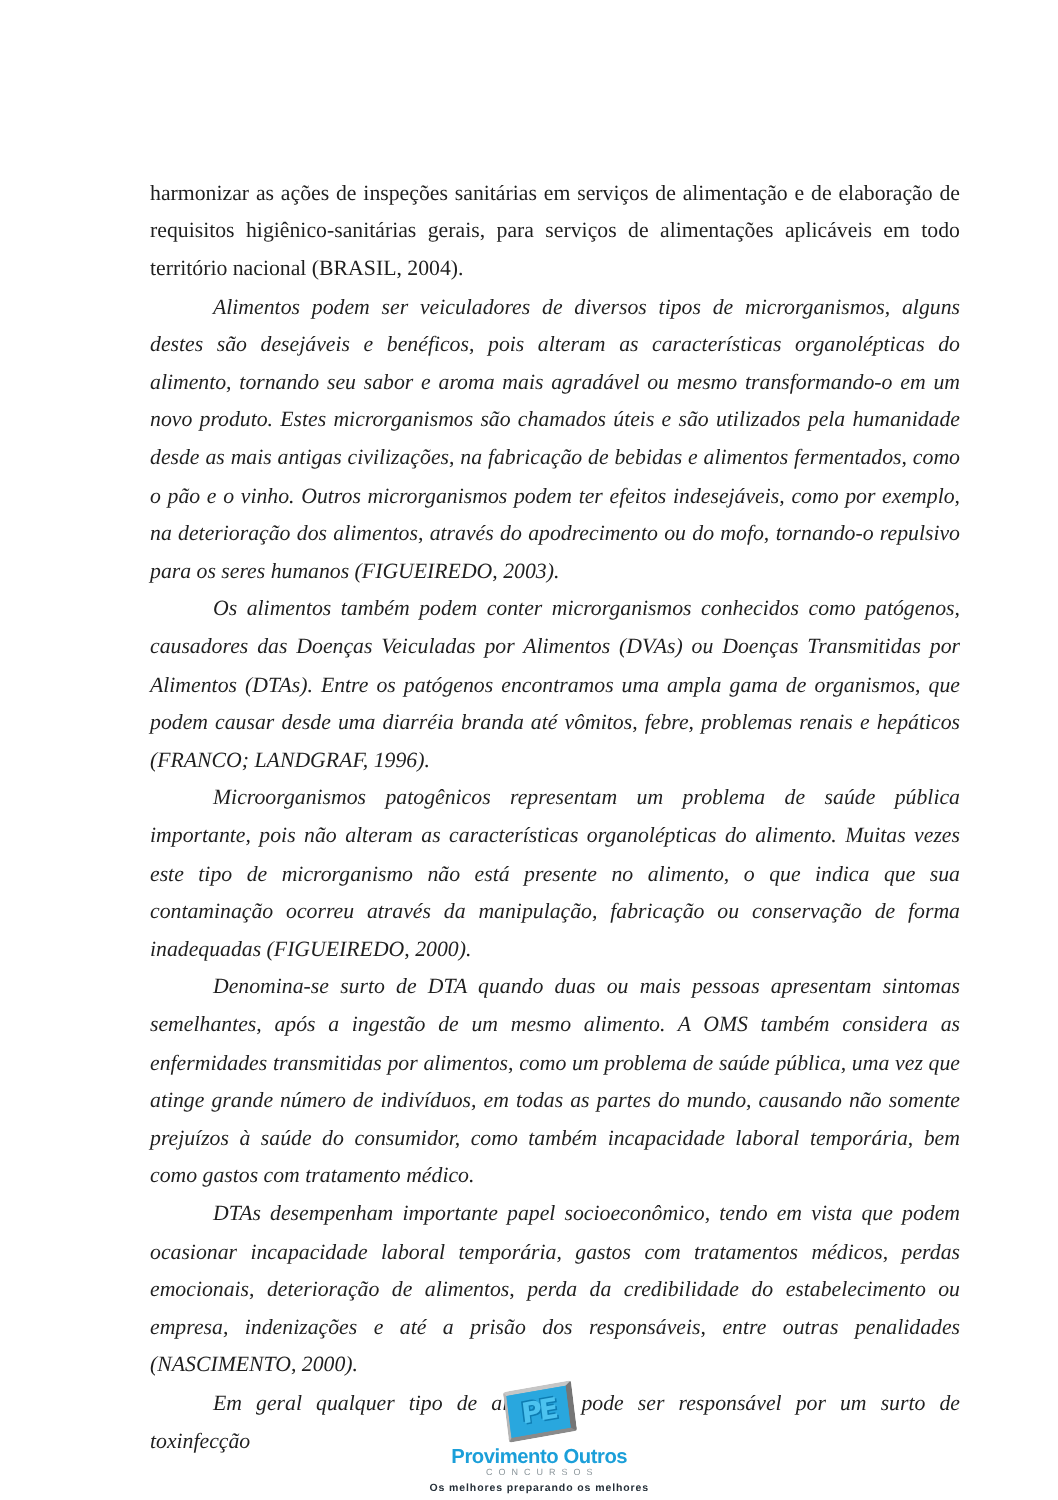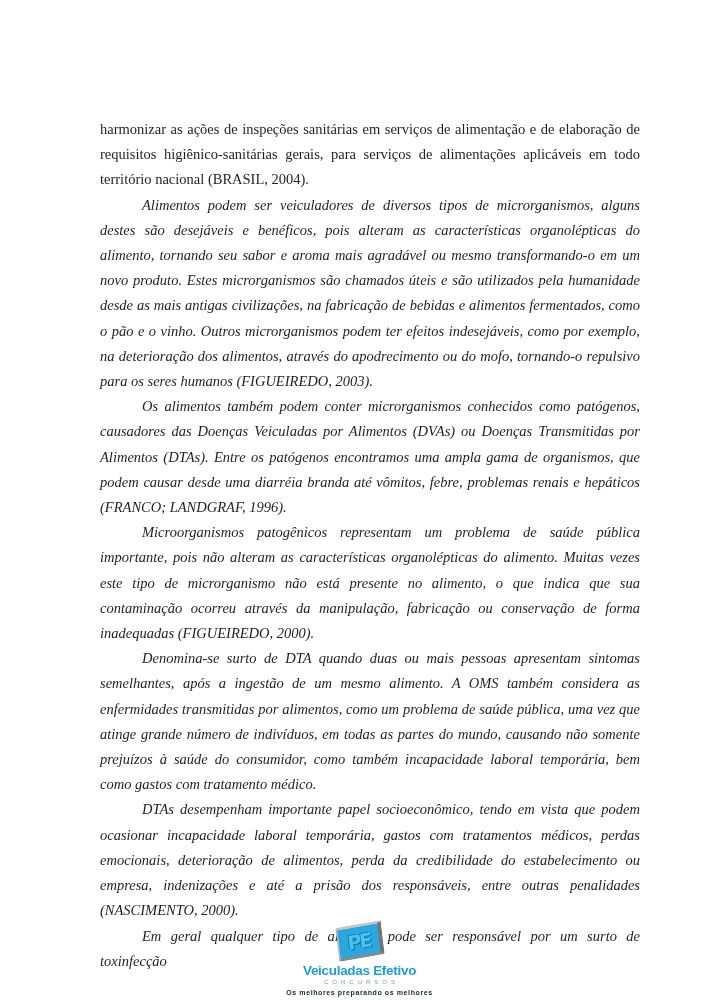--- a/index.html
+++ b/index.html
@@ -107,18 +107,18 @@
     <p class="indent">Microorganismos patogênicos representam um problema de saúde pública importante, pois não alteram as características organolépticas do alimento. Muitas vezes este tipo de microrganismo não está presente no alimento, o que indica que sua contaminação ocorreu através da manipulação, fabricação ou conservação de forma inadequadas (FIGUEIREDO, 2000).</p>
     <p class="indent">Denomina-se surto de DTA quando duas ou mais pessoas apresentam sintomas semelhantes, após a ingestão de um mesmo alimento. A OMS também considera as enfermidades transmitidas por alimentos, como um problema de saúde pública, uma vez que atinge grande número de indivíduos, em todas as partes do mundo, causando não somente prejuízos à saúde do consumidor, como também incapacidade laboral temporária, bem como gastos com tratamento médico.</p>
     <p class="indent">DTAs desempenham importante papel socioeconômico, tendo em vista que podem ocasionar incapacidade laboral temporária, gastos com tratamentos médicos, perdas emocionais, deterioração de alimentos, perda da credibilidade do estabelecimento ou empresa, indenizações e até a prisão dos responsáveis, entre outras penalidades (NASCIMENTO, 2000).</p>
     <p class="indent">Em geral qualquer tipo de alimento pode ser responsável por um surto de toxinfecção</p>
   </div>
 
   <div class="footer">
     <div class="logo-icon">
       <span class="logo-pe">PE</span>
     </div>
-    <div class="brand">Veiculadas Efetivo</div>
+    <div class="brand">Provimento Outros</div>
     <div class="division">CONCURSOS</div>
     <div class="tagline">Os melhores preparando os melhores</div>
   </div>
 
 </div>
 
 </body></html>

